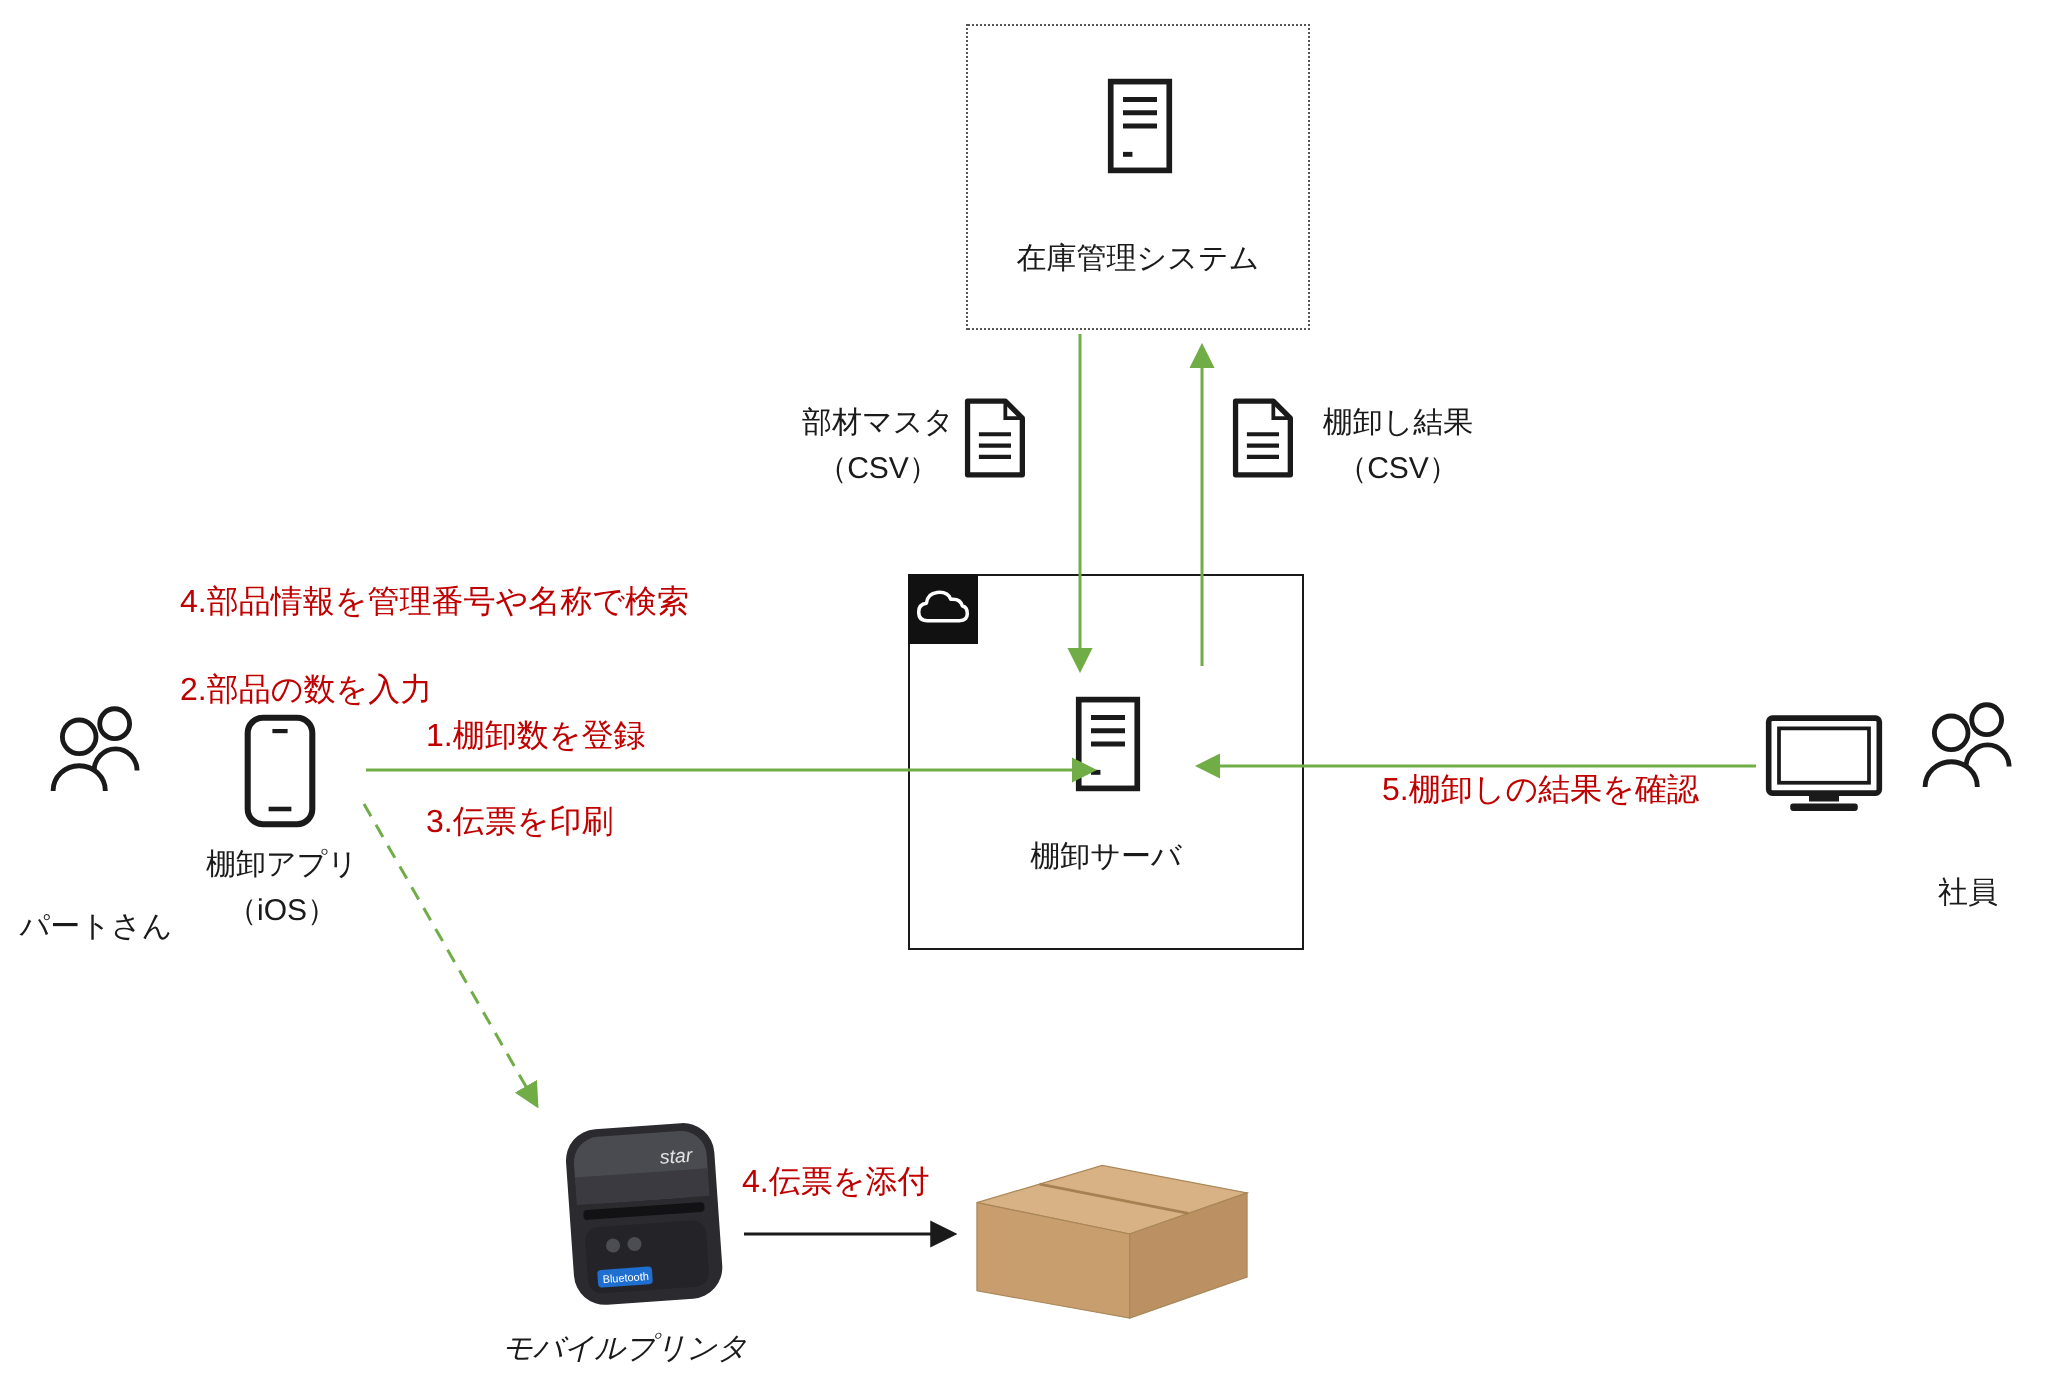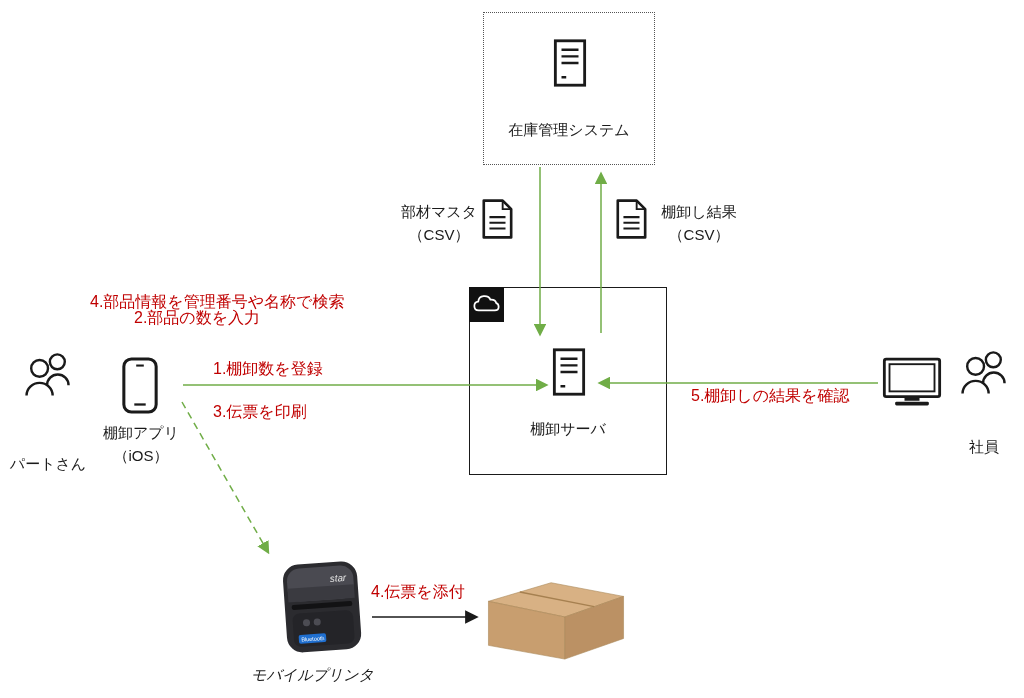--- a/index.html
+++ b/index.html
@@ -19,37 +19,37 @@
   .center{ text-align:center; }
   
   .arrows{ position:absolute; left:0; top:0; z-index:6; pointer-events:none; }
   .g{ stroke:var(--arrow-green); stroke-width:1.5; }
   .g.dashed{ stroke-dasharray:7 5; }
   .b{ stroke:var(--ink); stroke-width:1.6; }
   .fill-green{ fill:var(--arrow-green); }
   .fill-black{ fill:var(--ink); }
   
   .dotted-box{ position:absolute; left:483px; top:12px; width:172px; height:153px; border:1.5px dotted #555; z-index:1; }
-  .solid-box{ position:absolute; left:469px; top:287px; width:198px; height:188px; border:1.5px solid var(--ink); z-index:1; }
+  .solid-box{ position:absolute; left:454px; top:287px; width:198px; height:188px; border:1.5px solid var(--ink); z-index:1; }
   
   .ic-server-top{ position:absolute; left:69px; top:24px; width:34px; height:52px; }
   .ic-server-mid{ position:absolute; left:82px; top:58px; width:34px; height:52px; }
   .ic-cloud{ position:absolute; left:-1px; top:-1px; width:35px; height:35px; }
   .box-label-top{ position:absolute; left:0; right:0; top:106px; }
   .box-label-mid{ position:absolute; left:0; right:0; top:130px; }
   .doc-left{ left:480px; top:198px; width:34px; height:42px; z-index:2; }
   .doc-right{ left:614px; top:198px; width:34px; height:42px; z-index:2; }
   .lbl-master{ left:396px; top:201px; width:86px; z-index:2; }
   .lbl-result{ left:651px; top:201px; width:96px; z-index:2; }
   .ic-people-left{ left:20px; top:348px; width:56px; height:52px; z-index:2; }
   .lbl-parttimer{ left:4px; top:418px; width:88px; z-index:2;margin-top:35px; }
   .ic-phone{ left:121px; top:356px; width:38px; height:59px; z-index:2; }
   .lbl-app{ left:96px; top:422px; width:90px; z-index:2; }
   .txt-step1{ left:90px; top:292px; z-index:3; }
-  .txt-step2{ left:90px; top:308px; z-index:3;margin-left:44px; }
+  .txt-step2{ left:90px; top:336px; z-index:3; }
   .txt-step3a{ left:213px; top:359px; z-index:3; }
   .txt-step3b{ left:213px; top:402px; z-index:3; }
   .txt-step5{ left:691px; top:358px; z-index:3;margin-top:28px; }
   .txt-step4{ left:371px; top:582px; z-index:3; }
   .ic-monitor{ left:882px; top:356px; width:60px; height:52px; z-index:2; }
   .ic-people-right{ left:956px; top:346px; width:56px; height:52px; z-index:2; }
   .lbl-employee{ left:958px; top:436px; width:52px; z-index:2;text-align:center; }
   .ic-printer{ left:278px; top:556px; width:88px; height:100px; z-index:2; transform:rotate(-4deg); }
   .lbl-printer{ left:250px; top:664px; width:125px; z-index:2;font-style:italic; }
   .ic-carton{ left:482px; top:570px; width:148px; height:92px; z-index:2; }

